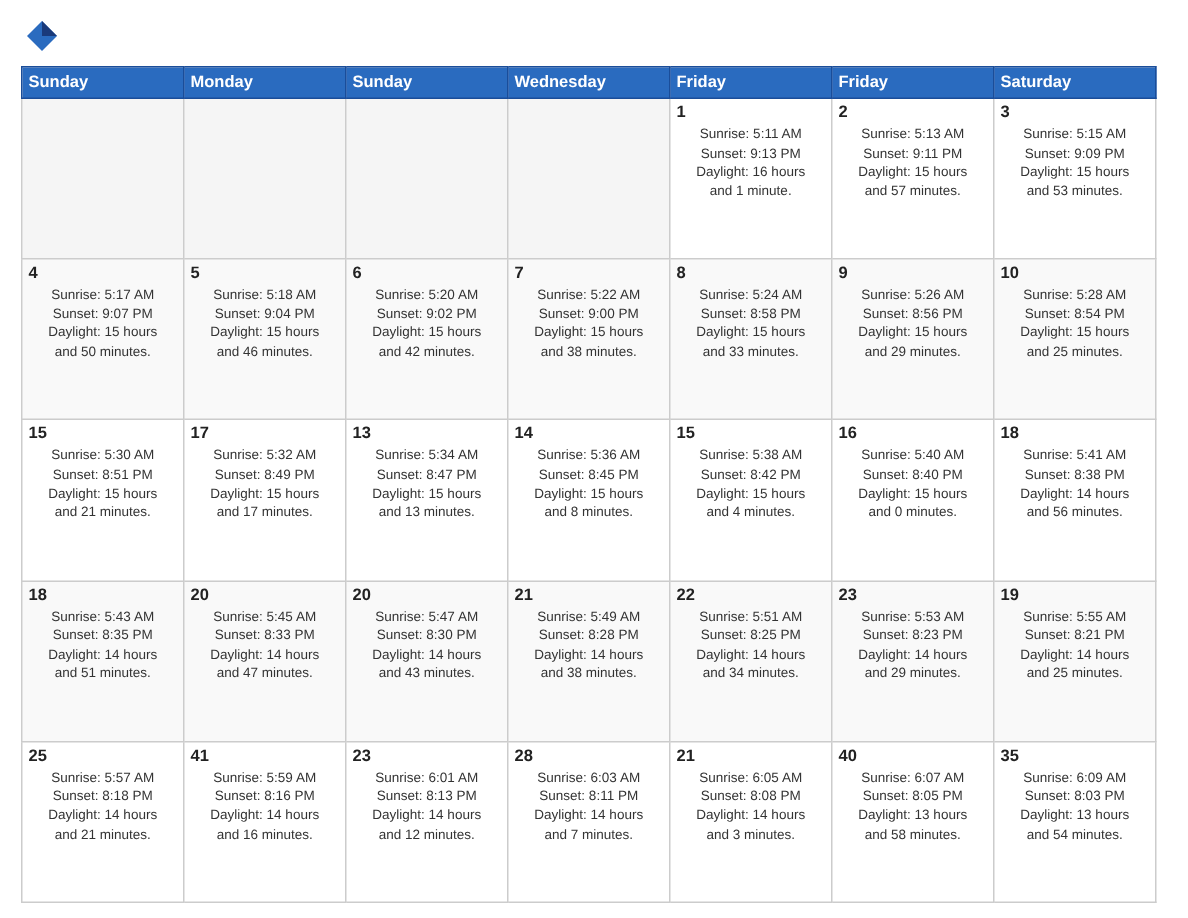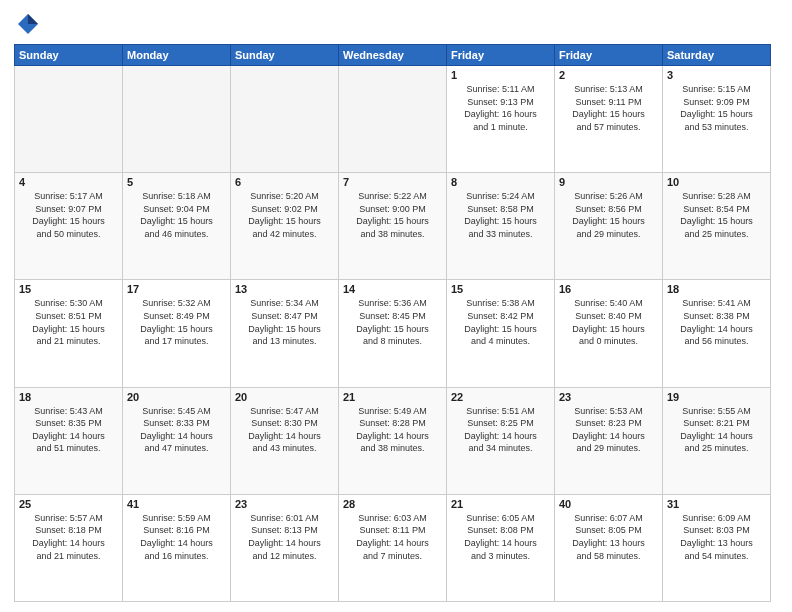--- a/index.html
+++ b/index.html
@@ -257,19 +257,19 @@
           </td>
           <td>
             <span class="day-num">21</span>
             <div class="day-info">Sunrise: 6:05 AM<br>Sunset: 8:08 PM<br>Daylight: 14 hours<br>and 3 minutes.</div>
           </td>
           <td>
             <span class="day-num">40</span>
             <div class="day-info">Sunrise: 6:07 AM<br>Sunset: 8:05 PM<br>Daylight: 13 hours<br>and 58 minutes.</div>
           </td>
           <td>
-            <span class="day-num">31</span>
+            <span class="day-num">35</span>
             <div class="day-info">Sunrise: 6:09 AM<br>Sunset: 8:03 PM<br>Daylight: 13 hours<br>and 54 minutes.</div>
           </td>
         </tr>
       </tbody>
   </table>
 </div>
 
 </body></html>

